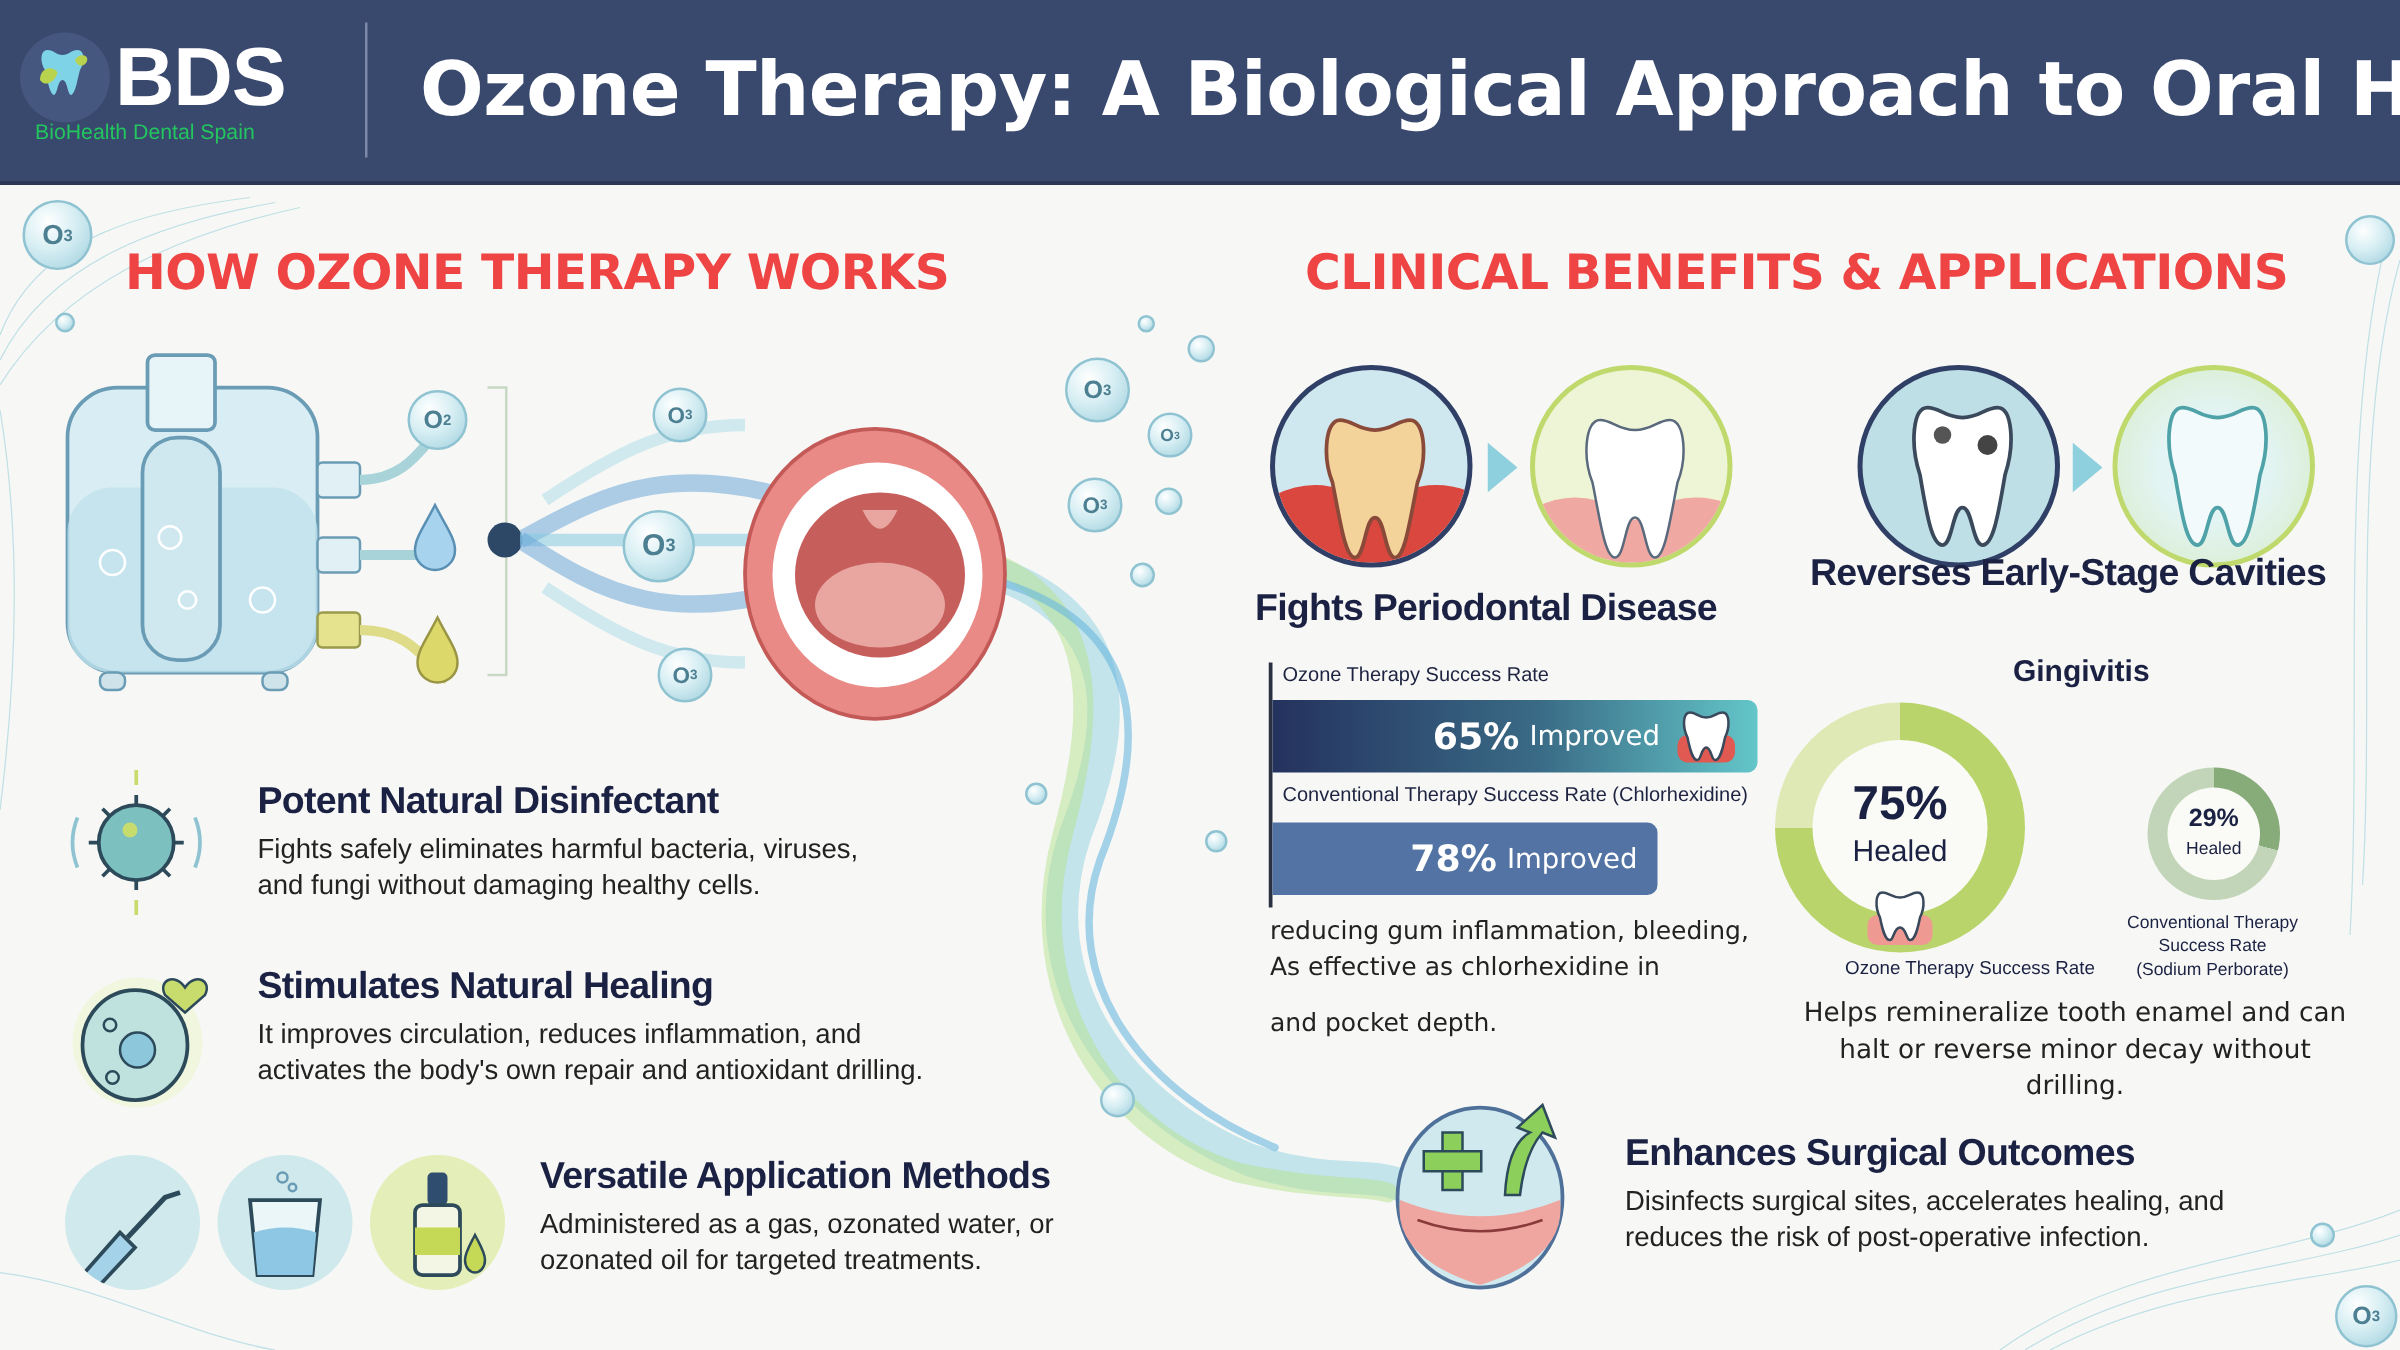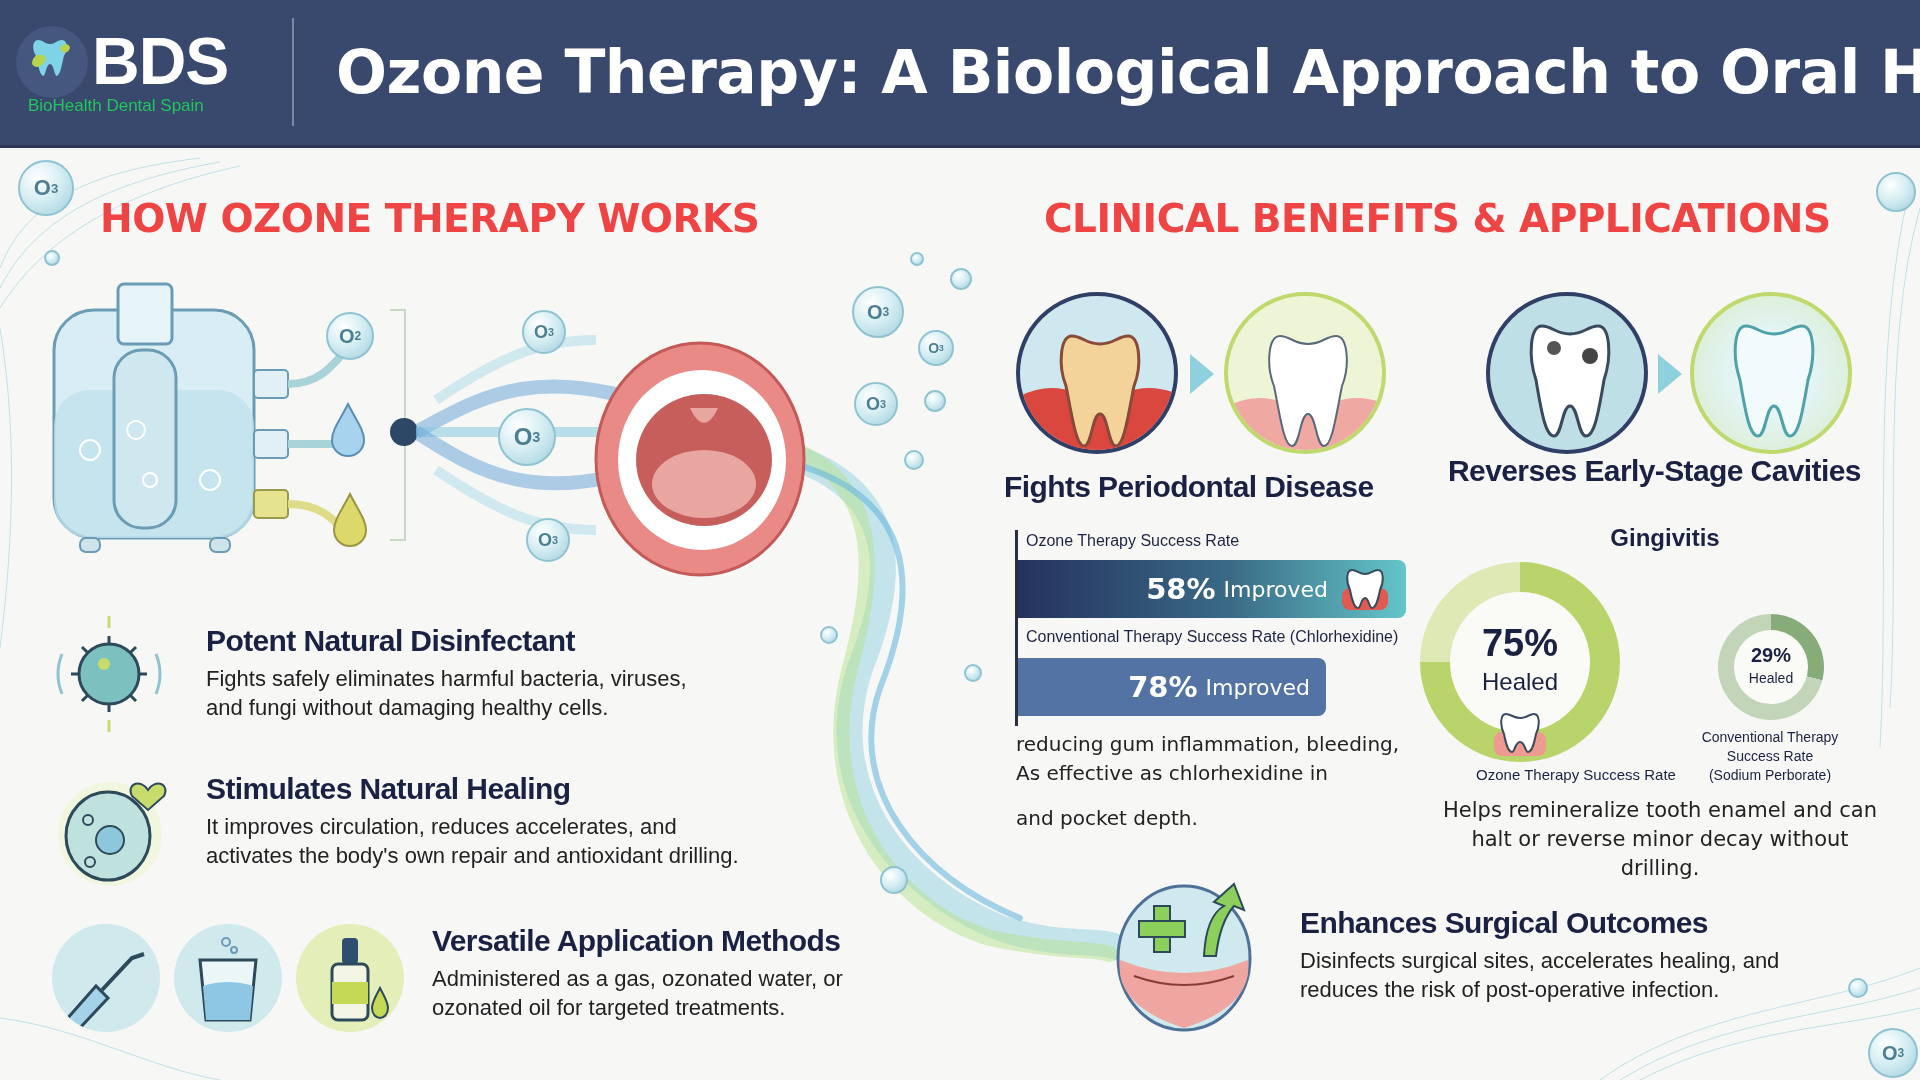--- a/index.html
+++ b/index.html
@@ -158,21 +158,21 @@
 <svg style="position:absolute;left:54px;top:770px" width="120" height="120">
   <circle cx="56" cy="64" r="52" fill="#eef6d8" opacity="0.8"></circle>
   <ellipse cx="54" cy="66" rx="42" ry="44" fill="#bfe2df" stroke="#2d4a5a" stroke-width="3"></ellipse>
   <circle cx="56" cy="70" r="14" fill="#8cc7dc" stroke="#2d4a5a" stroke-width="2"></circle>
   <circle cx="34" cy="50" r="5" fill="none" stroke="#2d4a5a" stroke-width="2"></circle>
   <circle cx="36" cy="92" r="5" fill="none" stroke="#2d4a5a" stroke-width="2"></circle>
   <path d="M94 20 C86 8 72 14 78 26 L94 40 L110 26 C116 14 102 8 94 20Z" fill="#c8dc6e" stroke="#2d4a5a" stroke-width="2"></path>
 </svg>
 <div class="feat" style="left:206px;top:772px">
   <div class="feat-title">Stimulates Natural Healing</div>
-  <div class="feat-desc">It improves circulation, reduces accelerates, and</div>
+  <div class="feat-desc">It improves circulation, reduces inflammation, and</div>
   <div class="feat-desc" style="margin-top:0">activates the body's own repair and antioxidant drilling.</div>
 </div>
 
 <div class="circ" style="left:52px;top:924px;width:108px;height:108px;background:#cfe9ec">
   <svg width="108" height="108">
       <path d="M14 96 L44 62 L56 74 L26 106Z" fill="#a4d2e8" stroke="#2d4a5a" stroke-width="3"></path>
       <path d="M50 66 L80 34 L92 30" fill="none" stroke="#2d4a5a" stroke-width="4"></path>
     </svg>
 </div>
 <div class="circ" style="left:174px;top:924px;width:108px;height:108px;background:#cfe9ec">
@@ -224,26 +224,26 @@
     </svg>
 </div>
 <svg style="position:absolute;left:1658px;top:354px" width="24" height="40">
     <path d="M0 0 L24 20 L0 40Z" fill="#8fd0de"></path>
   </svg>
 <div class="circ" style="left:1690px;top:292px;width:162px;height:162px;background:radial-gradient(circle,#e3f4f4 40%,#d7ecc4 100%);border:4px solid #bfd96c">
   <svg width="162" height="162">
       <path d="M52 30 C40 30 38 60 46 84 C52 120 56 140 64 140 C72 140 72 110 80 110 C88 110 88 140 96 140 C104 140 108 120 114 84 C122 60 120 30 108 30 C98 30 94 38 80 38 C66 38 62 30 52 30Z" fill="#f2fafb" stroke="#4fa3a8" stroke-width="3"></path>
     </svg>
 </div>
-<div class="feat-title" style="position:absolute;left:1448px;top:454px">Reverses Early-Stage Cavities</div>
+<div class="feat-title" style="position:absolute;left:1448px;top:442px">Reverses Early-Stage Cavities</div>
 
 <div class="bar-wrap">
   <div class="bar-label" style="top:2px">Ozone Therapy Success Rate</div>
   <div class="bar" style="top:30px;width:388px;background:linear-gradient(90deg,#24325e 0%,#3a6b86 55%,#63c6c9 100%)">
-    <span class="pct">58%</span>
+    <span class="pct">65%</span>
     <span class="lbl">Improved</span>
     <svg width="50" height="46" style="margin-left:12px">
         <rect x="2" y="22" width="46" height="22" rx="8" fill="#e05a52"></rect>
         <path d="M12 4 C6 4 6 16 10 24 C12 34 14 42 18 42 C21 42 21 32 25 32 C29 32 29 42 32 42 C36 42 38 34 40 24 C44 16 44 4 38 4 C33 4 31 8 25 8 C19 8 17 4 12 4Z" fill="#fff" stroke="#3a4a5c" stroke-width="2"></path>
       </svg>
   </div>
   <div class="bar-label" style="top:98px">Conventional Therapy Success Rate (Chlorhexidine)</div>
   <div class="bar" style="top:128px;width:308px;background:#5273a3">
     <span class="pct">78%</span>
     <span class="lbl">Improved</span>

